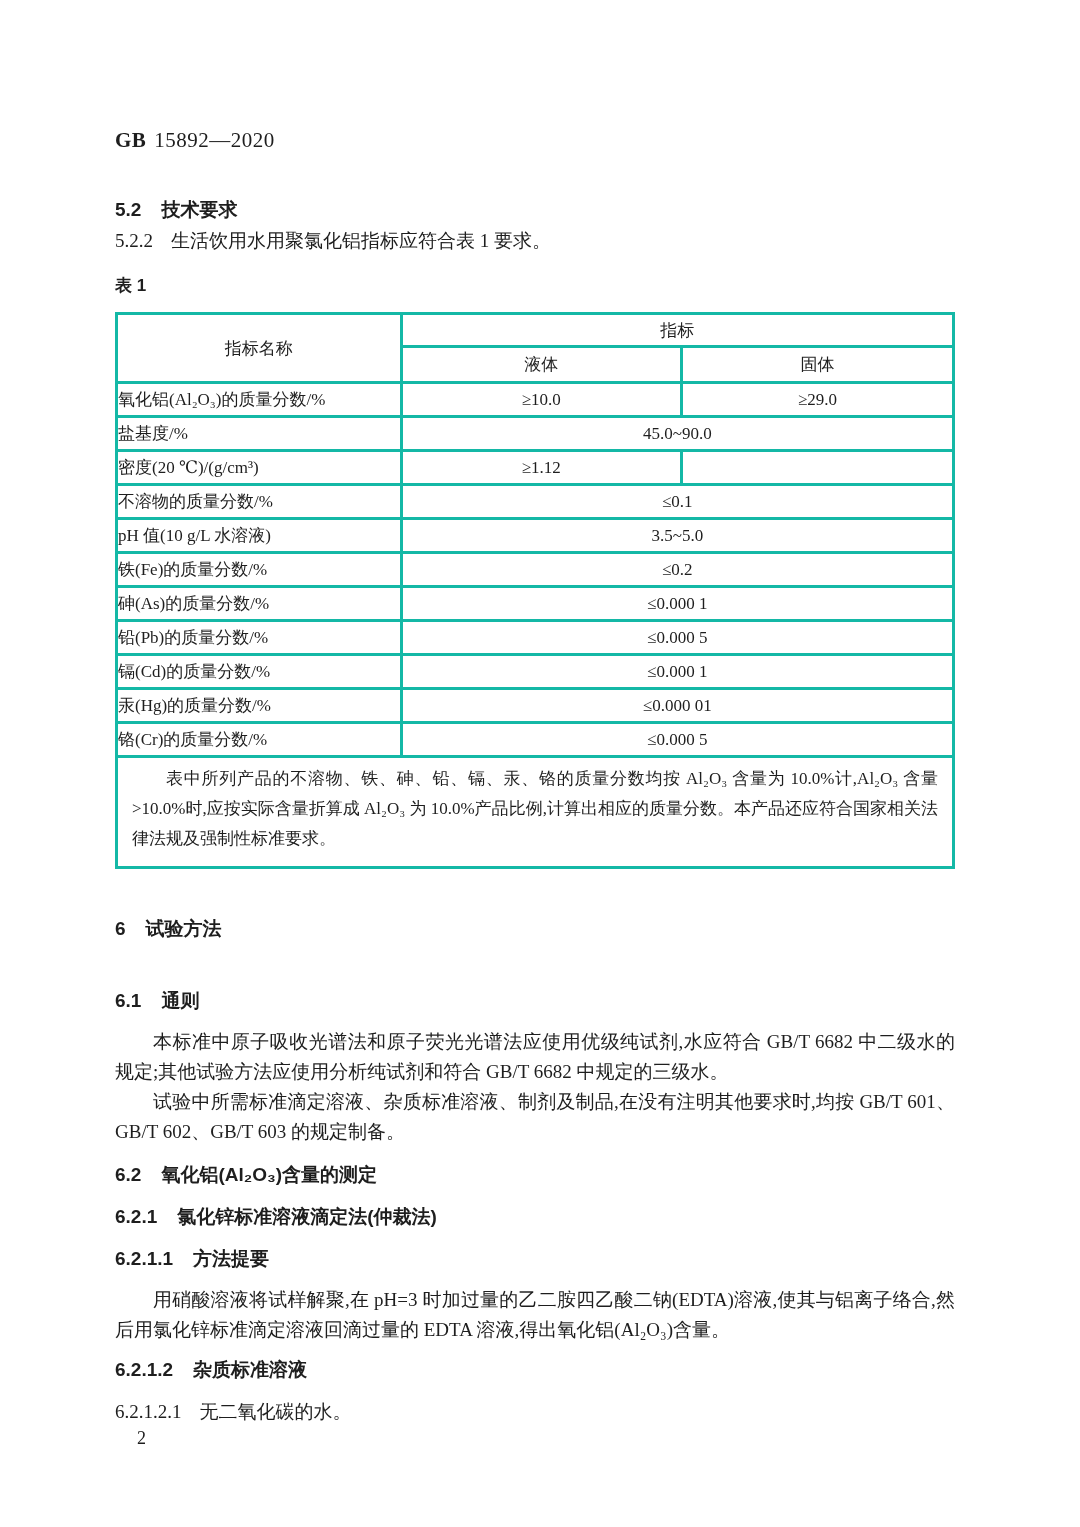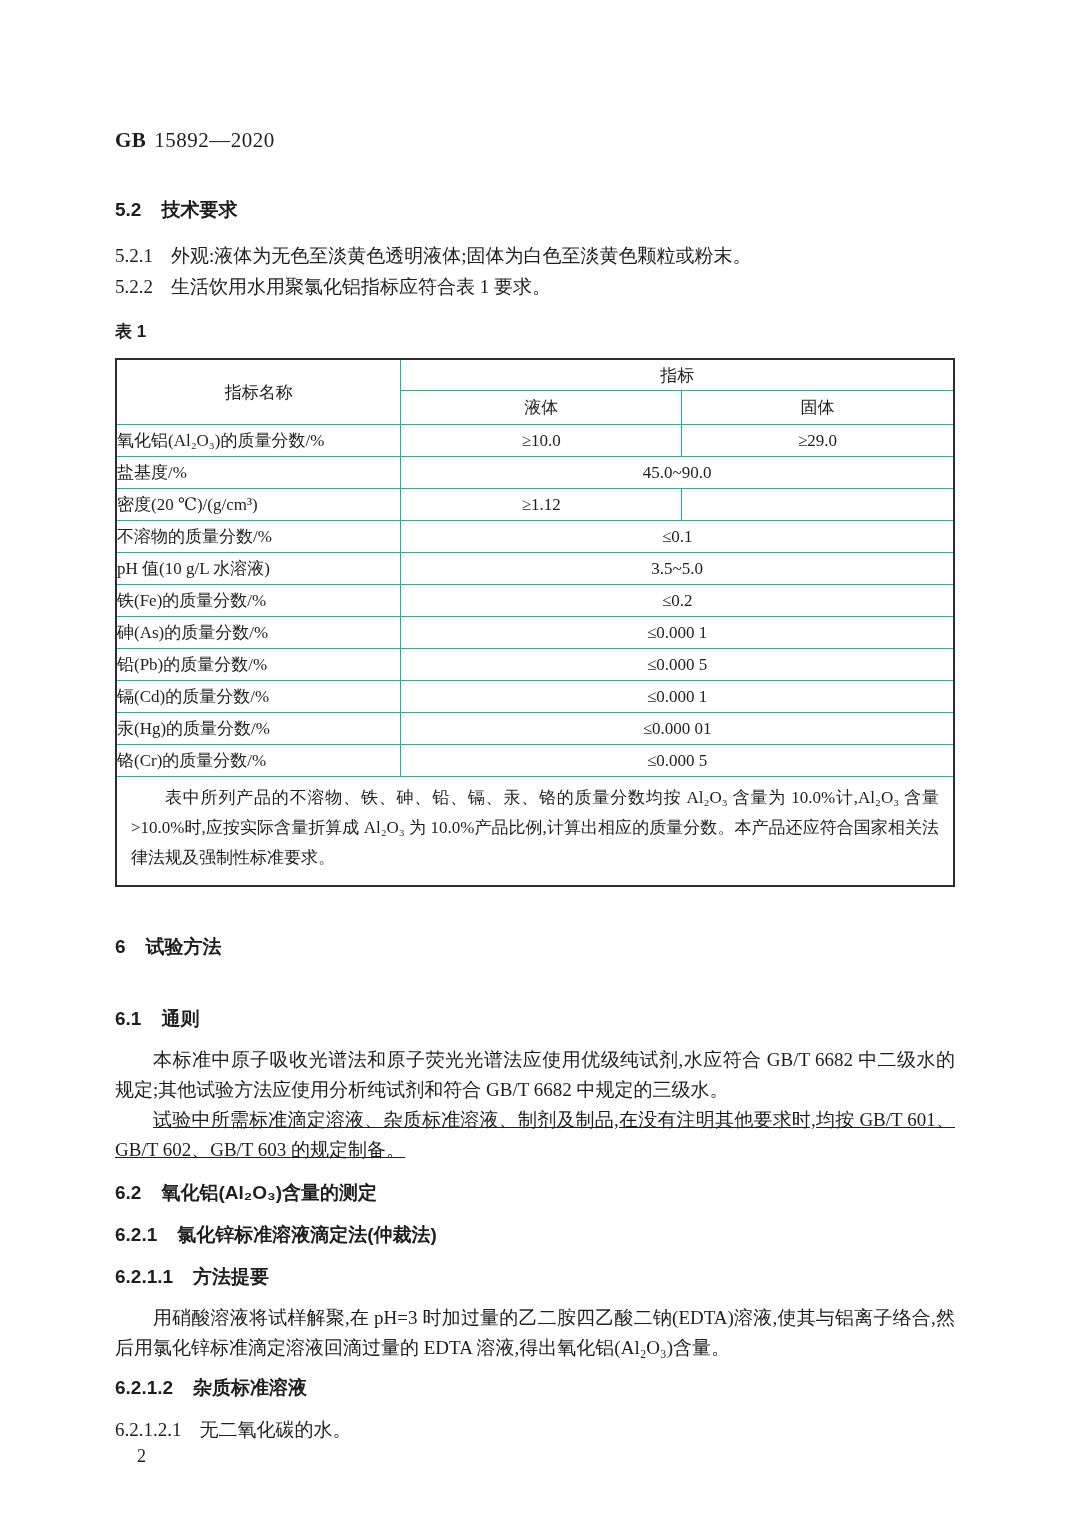--- a/index.html
+++ b/index.html
@@ -31,41 +31,41 @@
   }
 
   .m-sec52    { margin-top:46px; }
   .m-i521     { margin-top:22px; }
   .m-i522     { margin-top:7px;  }
   .m-tabtitle { margin-top:22px; }
   .m-table    { margin-top:16px; }
   .m-sec6     { margin-top:48px; }
   .m-sec61    { margin-top:48px; }
   .m-para611  { margin-top:14px; }
-  .m-para612  { margin-top:0;text-decoration:underline;    }
+  .m-para612  { margin-top:0;    }
   .m-sec62    { margin-top:16px; }
   .m-sec621   { margin-top:18px; }
   .m-sec6211  { margin-top:18px; }
   .m-para6211 { margin-top:14px; }
   .m-sec6212  { margin-top:13px; }
   .m-i62121   { margin-top:18px; }
   .m-pagenum  { margin-top:2px;  }
 
   .table-title {
     font-family:"Liberation Sans","DejaVu Sans",sans-serif;
     font-weight:bold; font-size:17px; line-height:21px;
   }
 
   table.spec {
     width:100%; border-collapse:collapse;
     border:2px solid #2c2c2c;
     font-size:17px;
   }
   table.spec th, table.spec td {
-    border:1px solid #14b8a6;
+    border:3px solid #14b8a6;
     font-weight:normal;
     padding:0 6px;
   }
   table.spec thead tr.gh th { height:30px; }
   table.spec thead tr.sh th { height:33px; }
   table.spec th { text-align:center; }
   table.spec td.name { text-align:left; padding-left:0; height:31px; }
   table.spec td.val  { text-align:center; height:31px; }
   table.spec td.footnote {
     padding:6px 14px 12px 14px;
@@ -85,23 +85,20 @@
   <div class="content">
 
     <div class="doc-code">
       <span class="prefix">GB</span><span>15892—2020</span>
     </div>
 
     <div class="sec m-sec52">
       <span class="no">5.2</span><span>技术要求</span>
     </div>
 
-    <div class="clause m-i521">
-      <span class="no">5.2.1</span><span>外观:液体为无色至淡黄色透明液体;固体为白色至淡黄色颗粒或粉末。</span>
-    </div>
 
     <div class="clause m-i522">
       <span class="no">5.2.2</span><span>生活饮用水用聚氯化铝指标应符合表 1 要求。</span>
     </div>
 
     <div class="table-title m-tabtitle">表 1</div>
 
     <table class="spec m-table">
       <colgroup>
           <col class="c1">

